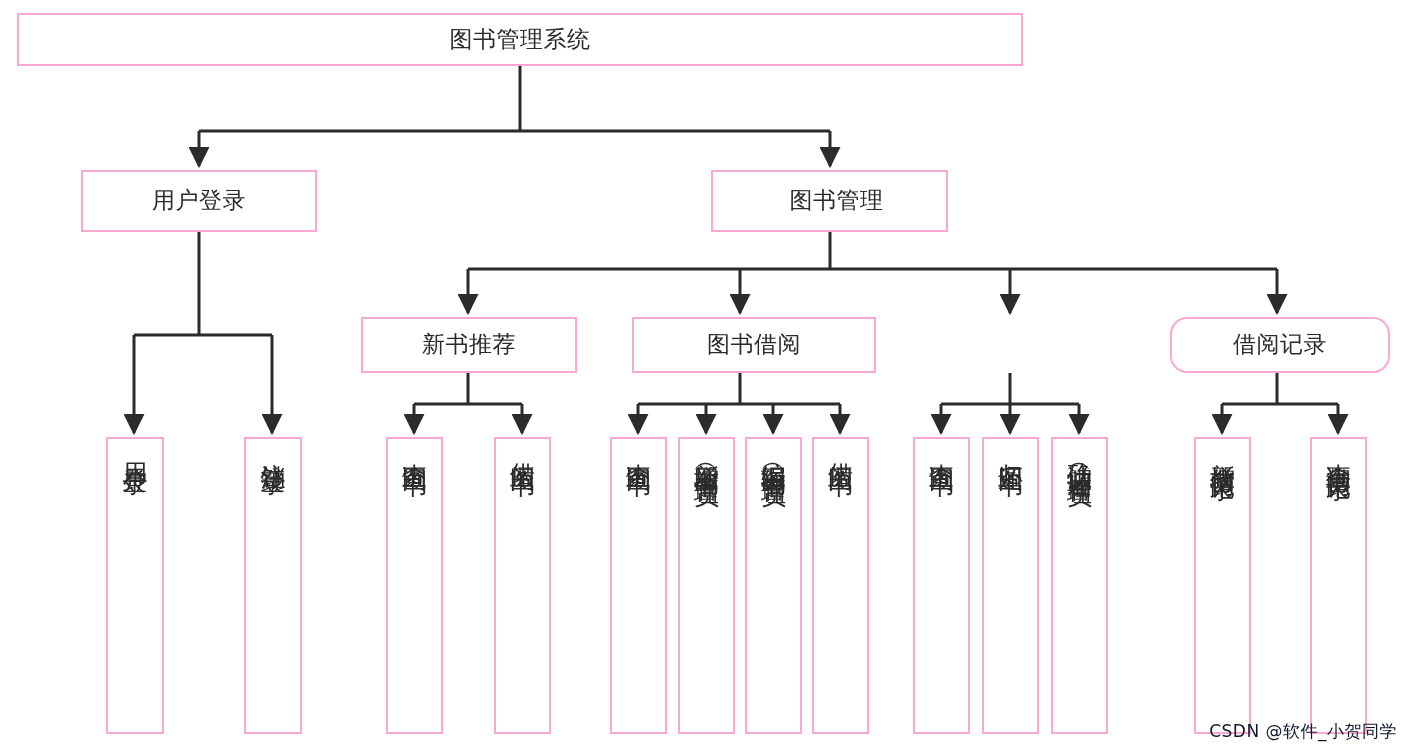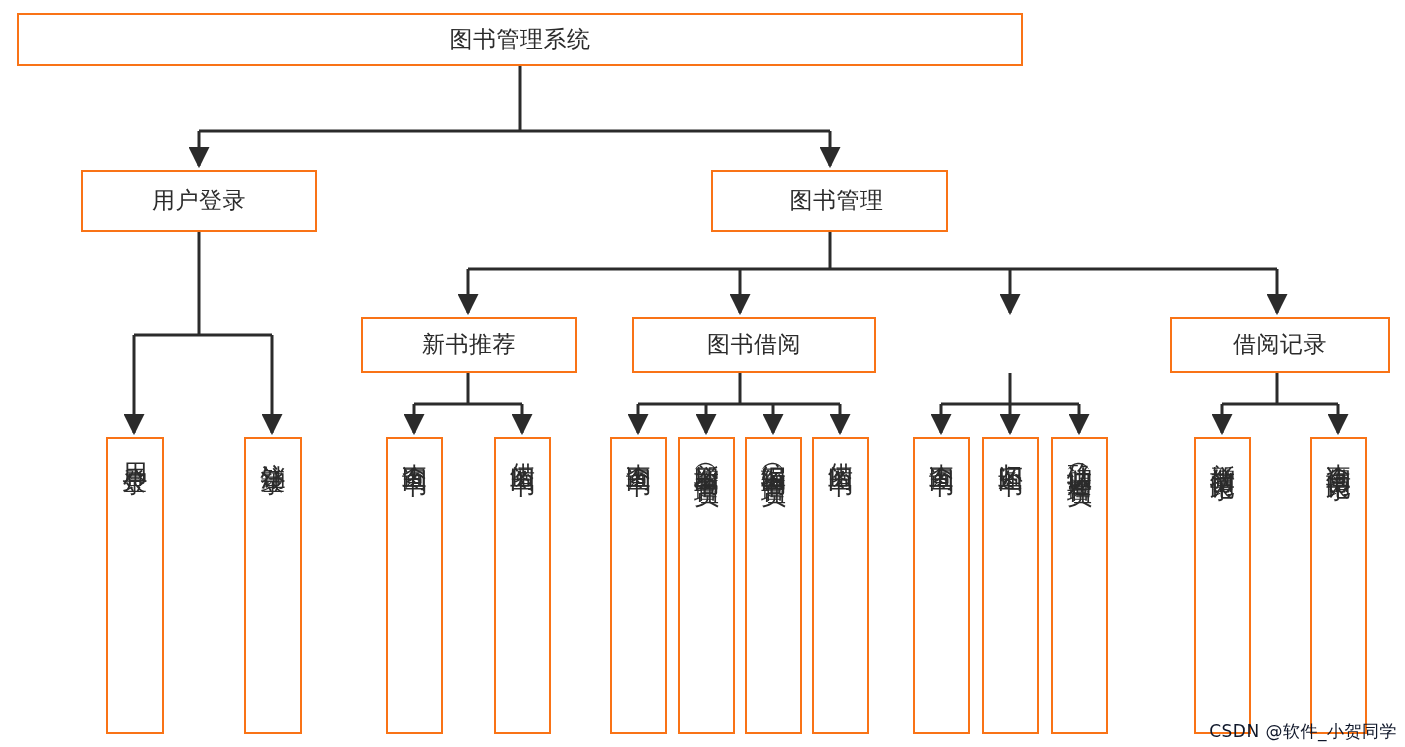--- a/index.html
+++ b/index.html
@@ -21,21 +21,21 @@
   #diagram-svg {
     position: absolute;
     left: 0;
     top: 0;
     width: 1405px;
     height: 747px;
   }
   .node {
     position: absolute;
     box-sizing: border-box;
-    border: 2px solid #f97316;
+    border: 2px solid #f9a8d4;
     background: #ffffff;
     display: flex;
     align-items: center;
     justify-content: center;
     color: #1a1a1a;
   }
   .node-label {
     display: block;
     text-align: center;
     line-height: 1.12;
@@ -140,21 +140,21 @@
   <div class="node horiz" style="left:711px; top:170px; width:237px; height:62px;padding-left:14px;">
     <span class="node-label">图书管理</span>
   </div>
 
   <div class="node horiz" style="left:361px; top:317px; width:216px; height:56px;">
     <span class="node-label">新书推荐</span>
   </div>
   <div class="node horiz" style="left:632px; top:317px; width:244px; height:56px;">
     <span class="node-label">图书借阅</span>
   </div>
-  <div class="node horiz" style="left:1170px; top:317px; width:220px; height:56px;">
+  <div class="node horiz" style="left:1170px; top:317px; width:220px; height:56px;border-radius:17px;">
     <span class="node-label">借阅记录</span>
   </div>
 
   <div class="node vert" style="left:106px; top:437px; width:58px; height:297px;">
     <span class="node-label">用户登录</span>
   </div>
   <div class="node vert" style="left:244px; top:437px; width:58px; height:297px;">
     <span class="node-label">注销登录</span>
   </div>
 

